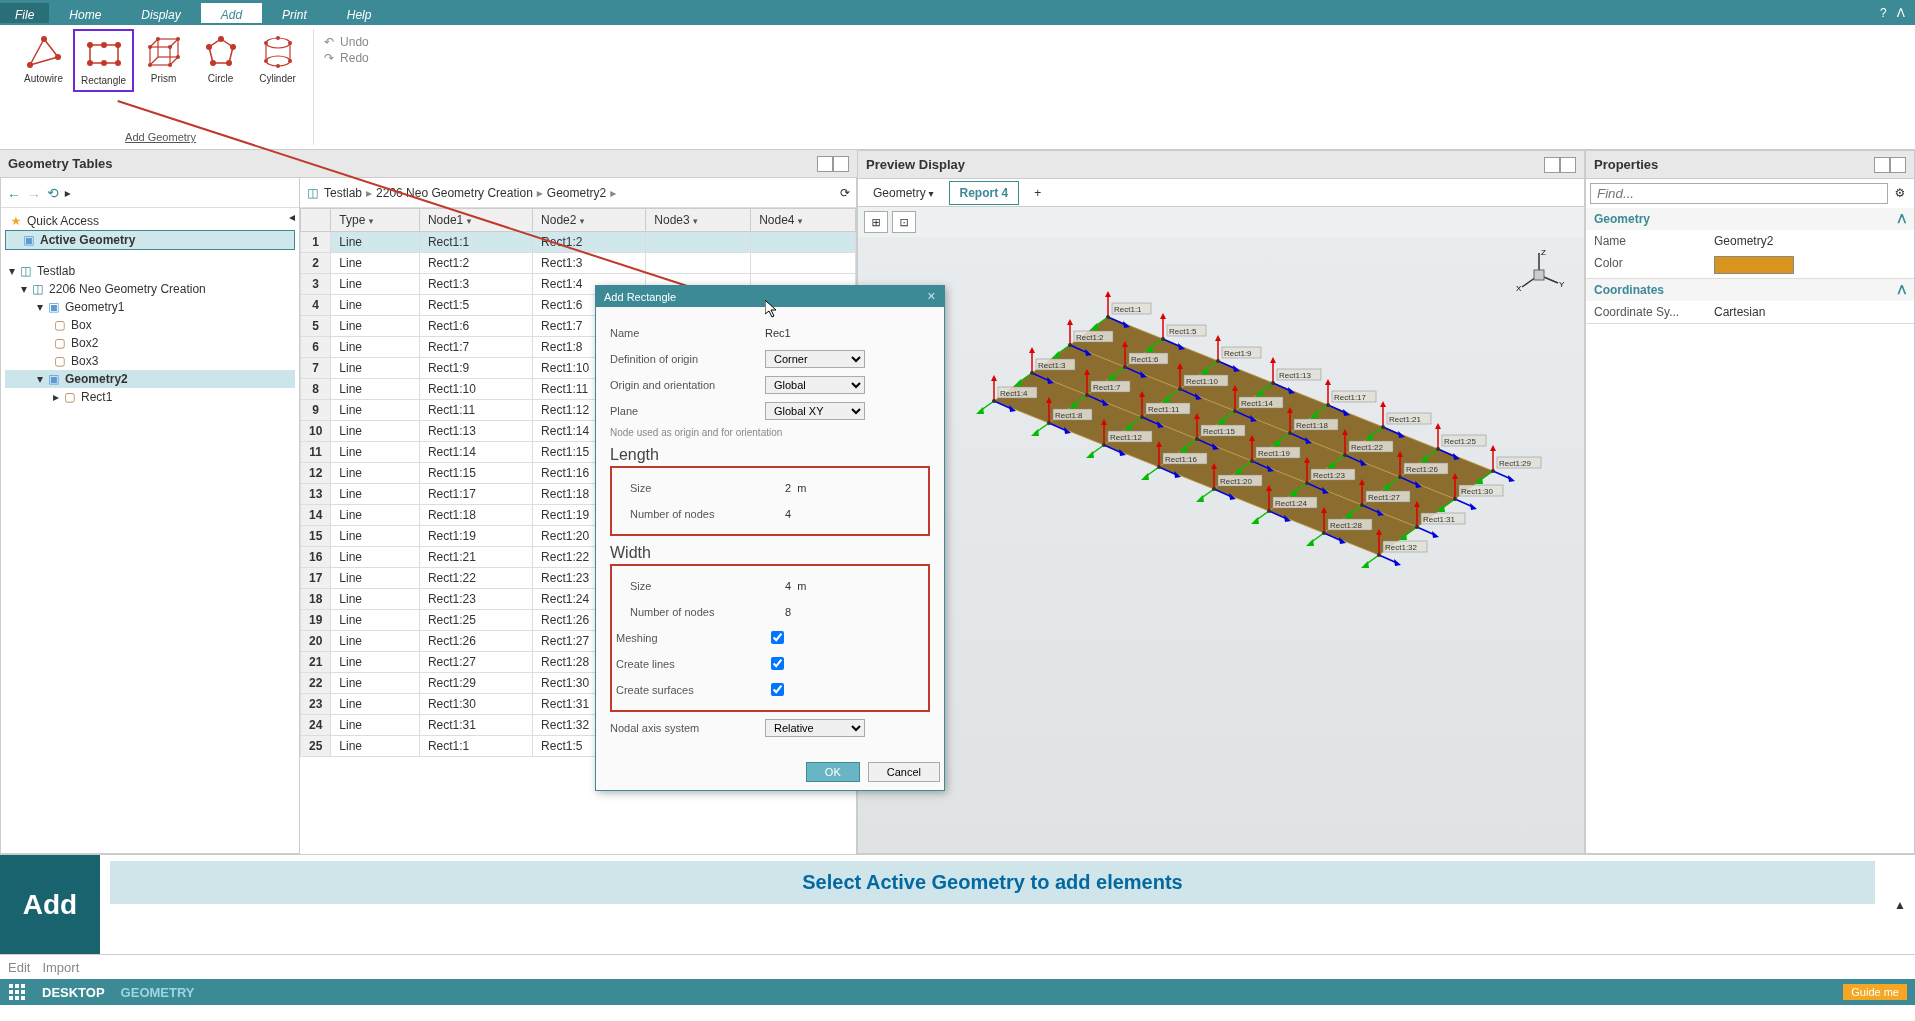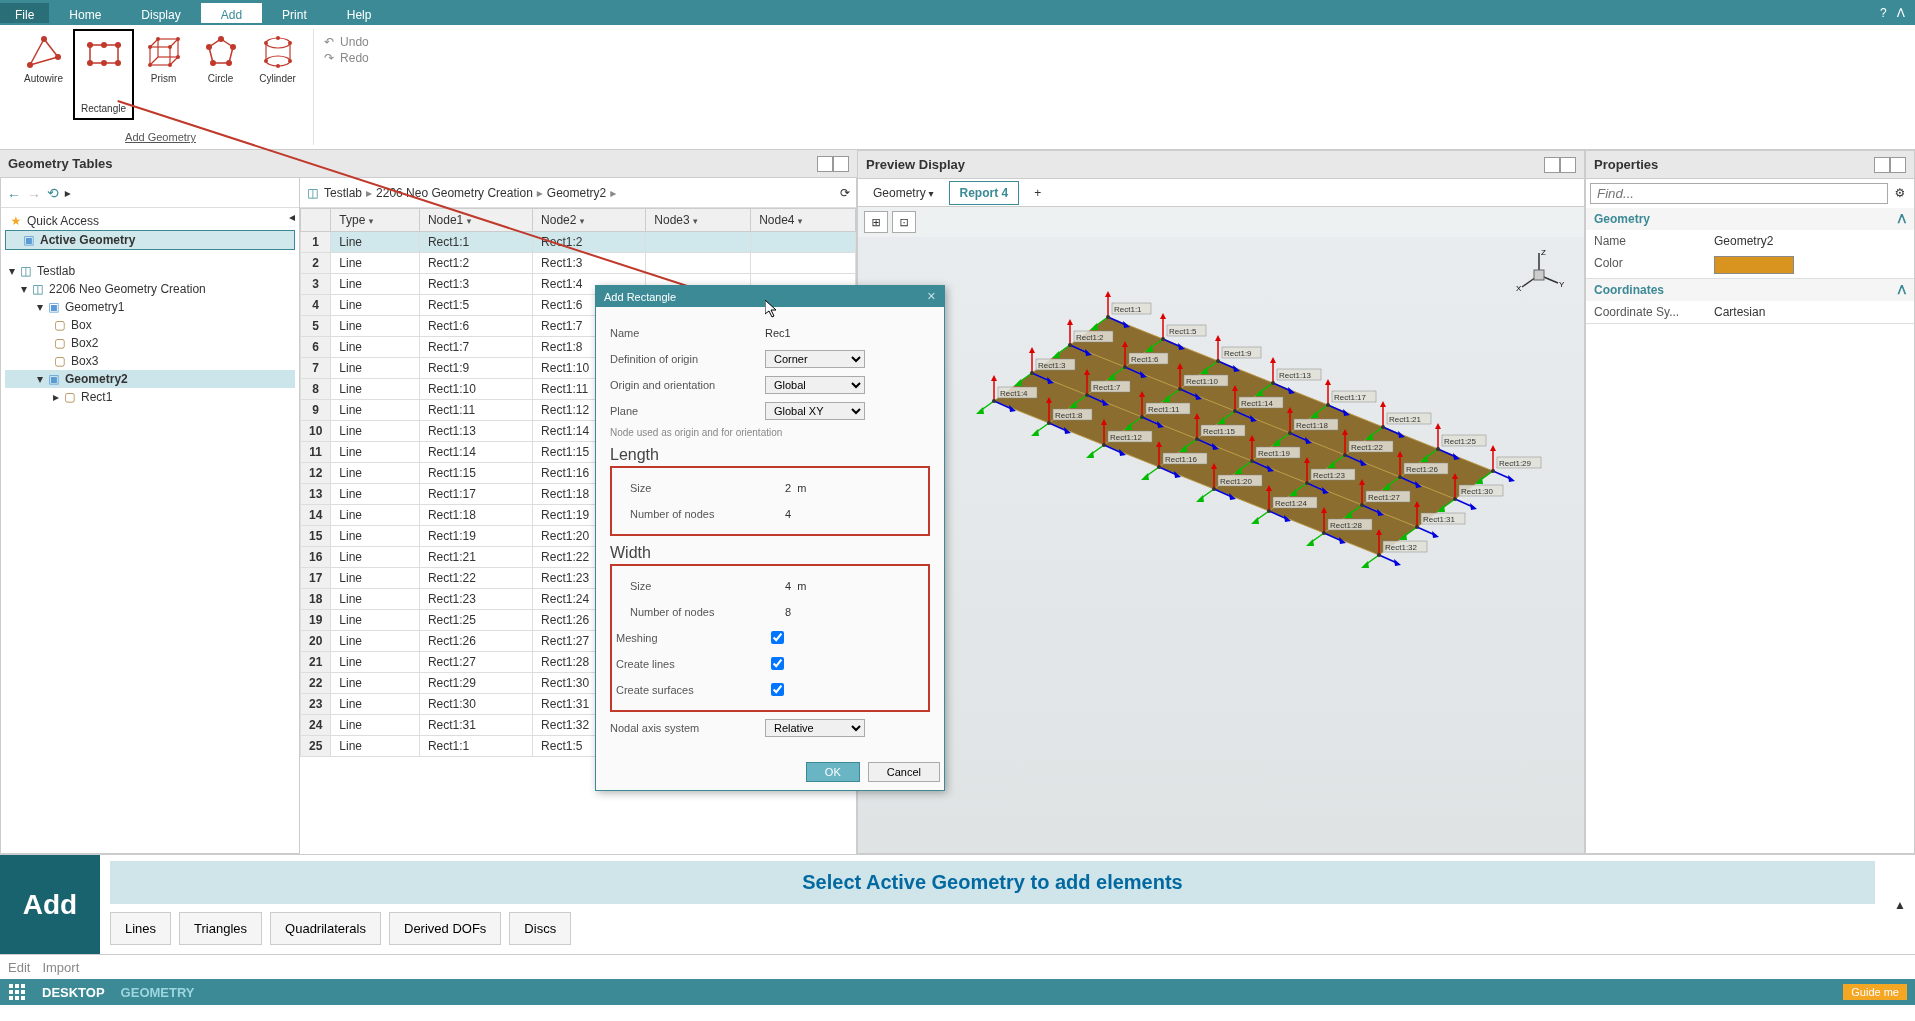--- a/index.html
+++ b/index.html
@@ -1,31 +1,31 @@
 <!DOCTYPE html>
 <html><head>
 <meta charset="utf-8">
 <style>
 * { margin: 0; padding: 0; box-sizing: border-box; font-family: "Segoe UI", Arial, sans-serif; }
 body { background: #fff; font-size: 12px; color: #333; overflow: hidden; width: 1915px; height: 1021px; position: relative; }
 
 
 .menubar { background: #3b8a96; height: 25px; display: flex; align-items: center; color: #fff; }
-.menubar .tab { padding: 0 20px; height: 20px; line-height: 25px; cursor: pointer; }
+.menubar .tab { padding: 0 20px; height: 20px; line-height: 25px; cursor: pointer; font-style: italic; }
 .menubar .tab.file { background: #2a6e78; padding: 0 15px; }
 .menubar .tab.active { background: #fff; color: #3b8a96; }
 .menubar .right { margin-left: auto; display: flex; align-items: center; padding-right: 10px; gap: 10px; }
 
 
 .ribbon { background: #fff; height: 125px; border-bottom: 1px solid #ccc; display: flex; padding: 4px 8px; }
 .ribbon-group { display: flex; flex-direction: column; align-items: center; border-right: 1px solid #e0e0e0; padding: 0 8px; }
 .ribbon-buttons { display: flex; gap: 2px; }
 .ribbon-btn { display: flex; flex-direction: column; align-items: center; padding: 4px 6px; cursor: pointer; min-width: 55px; }
 .ribbon-btn .icon-box { width: 40px; height: 38px; display: flex; align-items: center; justify-content: center; }
-.ribbon-btn.selected { border: 2px solid #000000; gap: 28px; }
+.ribbon-btn.selected { border: 2px solid #6d28d9; }
 .ribbon-label { text-align: left; font-size: 10px; margin-top: 2px; color: #333; }
 .group-title { font-size: 11px; color: #555; margin-top: auto; padding-bottom: 2px; text-decoration: underline; }
 .undo-redo { display: flex; flex-direction: column; gap: 2px; padding: 6px 10px; }
 .undo-redo div { display: flex; align-items: center; gap: 6px; color: #888; cursor: pointer; }
 
 
 .main { display: flex; height: 704px; }
 .panel { border: 1px solid #ccc; display: flex; flex-direction: column; }
 .panel-header { background: #e8e8e8; border-bottom: 1px solid #ccc; height: 28px; display: flex; align-items: center; padding: 0 8px; font-weight: 600; font-size: 13px; }
 .panel-header .view-icons { margin-left: auto; display: flex; gap: 0; }
@@ -935,27 +935,20 @@
           <div class="value">Cartesian</div>
         </div>
     </div>
   </div>
 </div>
 
 <div class="bottom-section">
   <div class="add-block">Add</div>
   <div class="bottom-main">
     <div class="info-banner">Select Active Geometry to add elements</div>
-    <div class="element-buttons">
-      <button>Lines</button>
-      <button>Triangles</button>
-      <button>Quadrilaterals</button>
-      <button>Derived DOFs</button>
-      <button>Discs</button>
-    </div>
   </div>
   <div class="bottom-right">
       <span>▲</span>
     </div>
 </div>
 
 <div class="bottom-tabs">
   <div class="tab">Edit</div>
   <div class="tab">Import</div>
 </div>

